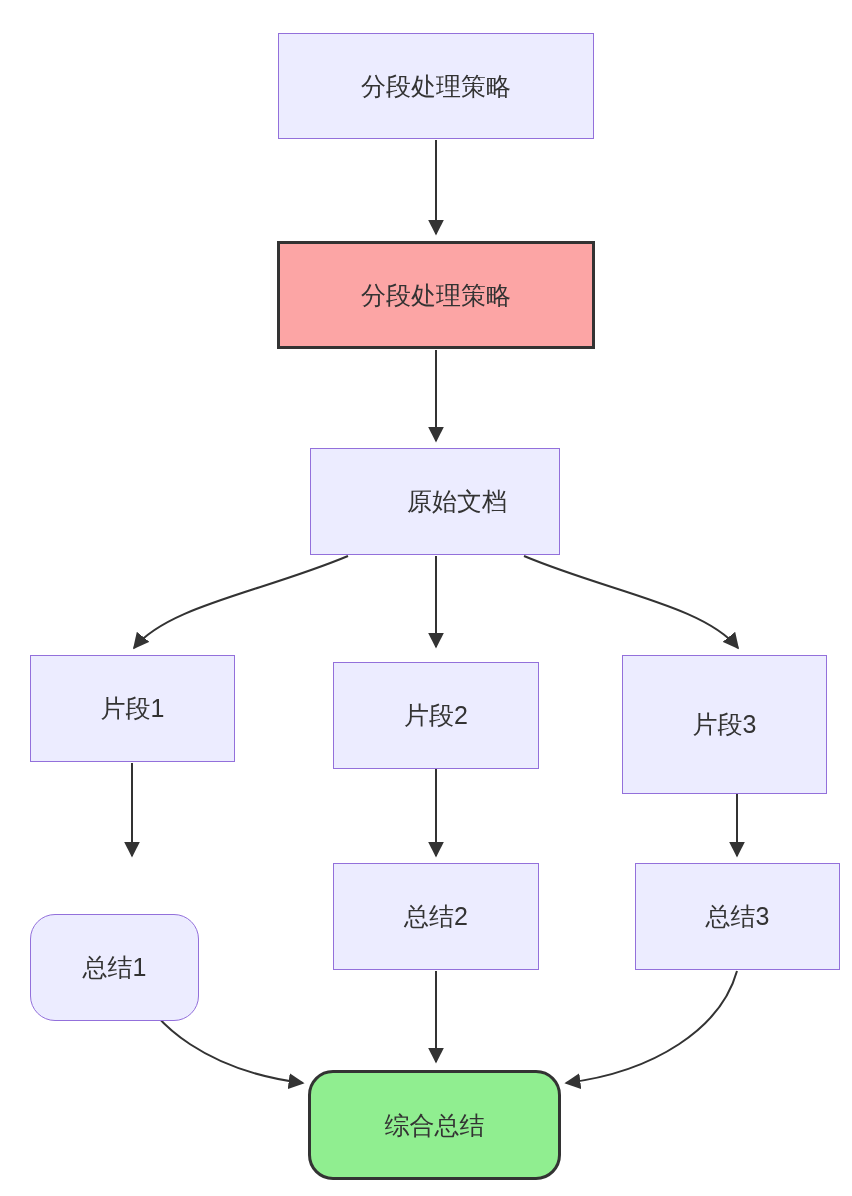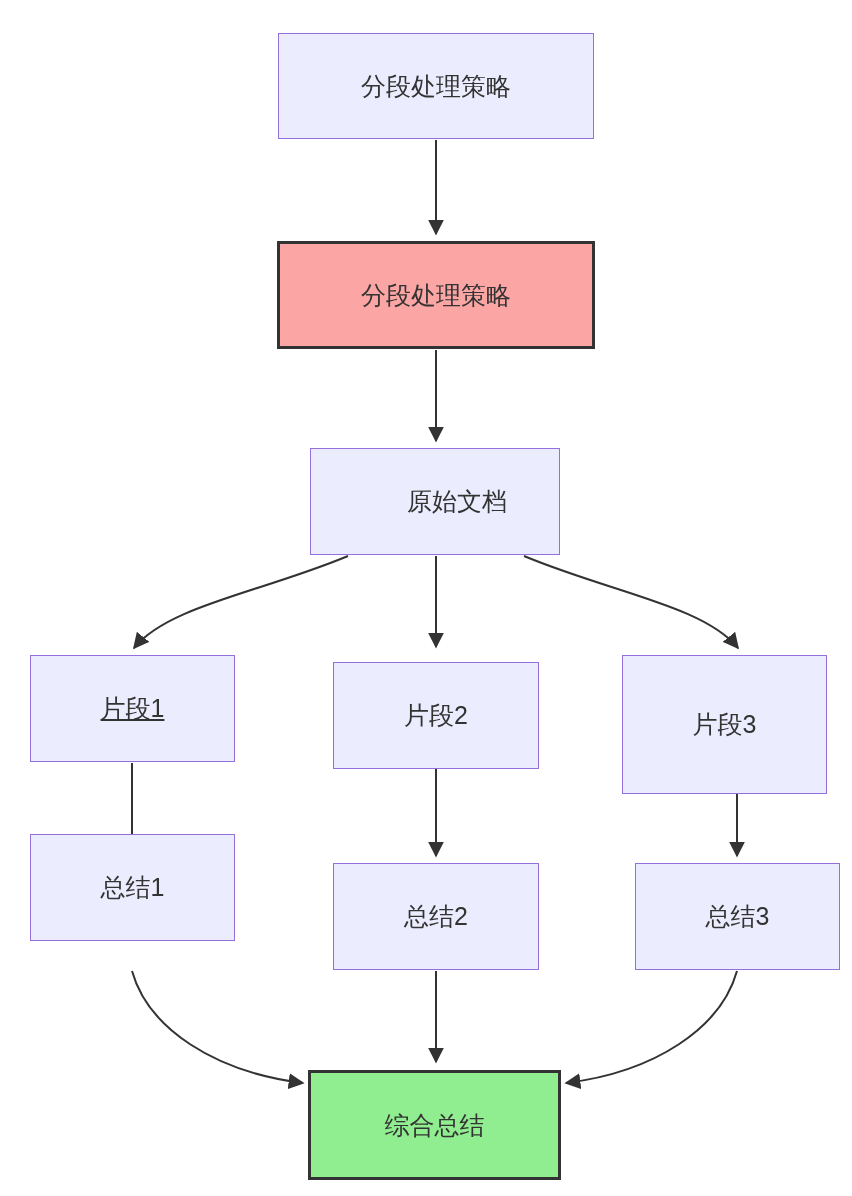--- a/index.html
+++ b/index.html
@@ -42,27 +42,27 @@
     border: 3px solid #333333;
   }
   .node--final {
     background: #90EE90;
     border: 3px solid #333333;
   }
   
   #n-process   { left: 278px; top: 33px;   width: 316px; height: 106px; }
   #n-strategy  { left: 277px; top: 241px;  width: 318px; height: 108px; }
   #n-original  { left: 310px; top: 448px;  width: 250px; height: 107px; padding-left: 44px; }
-  #n-frag1     { left: 30px;  top: 655px;  width: 205px; height: 107px; text-decoration: underline; }
+  #n-frag1     { left: 30px;  top: 655px;  width: 205px; height: 107px; }
   #n-frag2     { left: 333px; top: 662px;  width: 206px; height: 107px; }
   #n-frag3     { left: 622px; top: 655px;  width: 205px; height: 139px; }
-  #n-sum1      { left: 30px;  top: 834px;  width: 205px; height: 107px; }
+  #n-sum1      { left: 30px;  top: 914px;  width: 169px; height: 107px; border-radius: 25px; }
   #n-sum2      { left: 333px; top: 863px;  width: 206px; height: 107px; }
   #n-sum3      { left: 635px; top: 863px;  width: 205px; height: 107px; }
-  #n-final     { left: 308px; top: 1070px; width: 253px; height: 110px; }
+  #n-final     { left: 308px; top: 1070px; width: 253px; height: 110px; border-radius: 25px; }
 </style>
 </head>
 <body>
 
 <div class="canvas">
 
   <svg class="edges" width="852" height="1196" viewBox="0 0 852 1196" fill="none" xmlns="http://www.w3.org/2000/svg">
     <defs>
       <marker id="arrow" viewBox="0 0 10 10" refX="9" refY="5" markerWidth="8" markerHeight="8" orient="auto-start-reverse">
         <path d="M 0 0 L 10 5 L 0 10 z" fill="#333333"></path>

